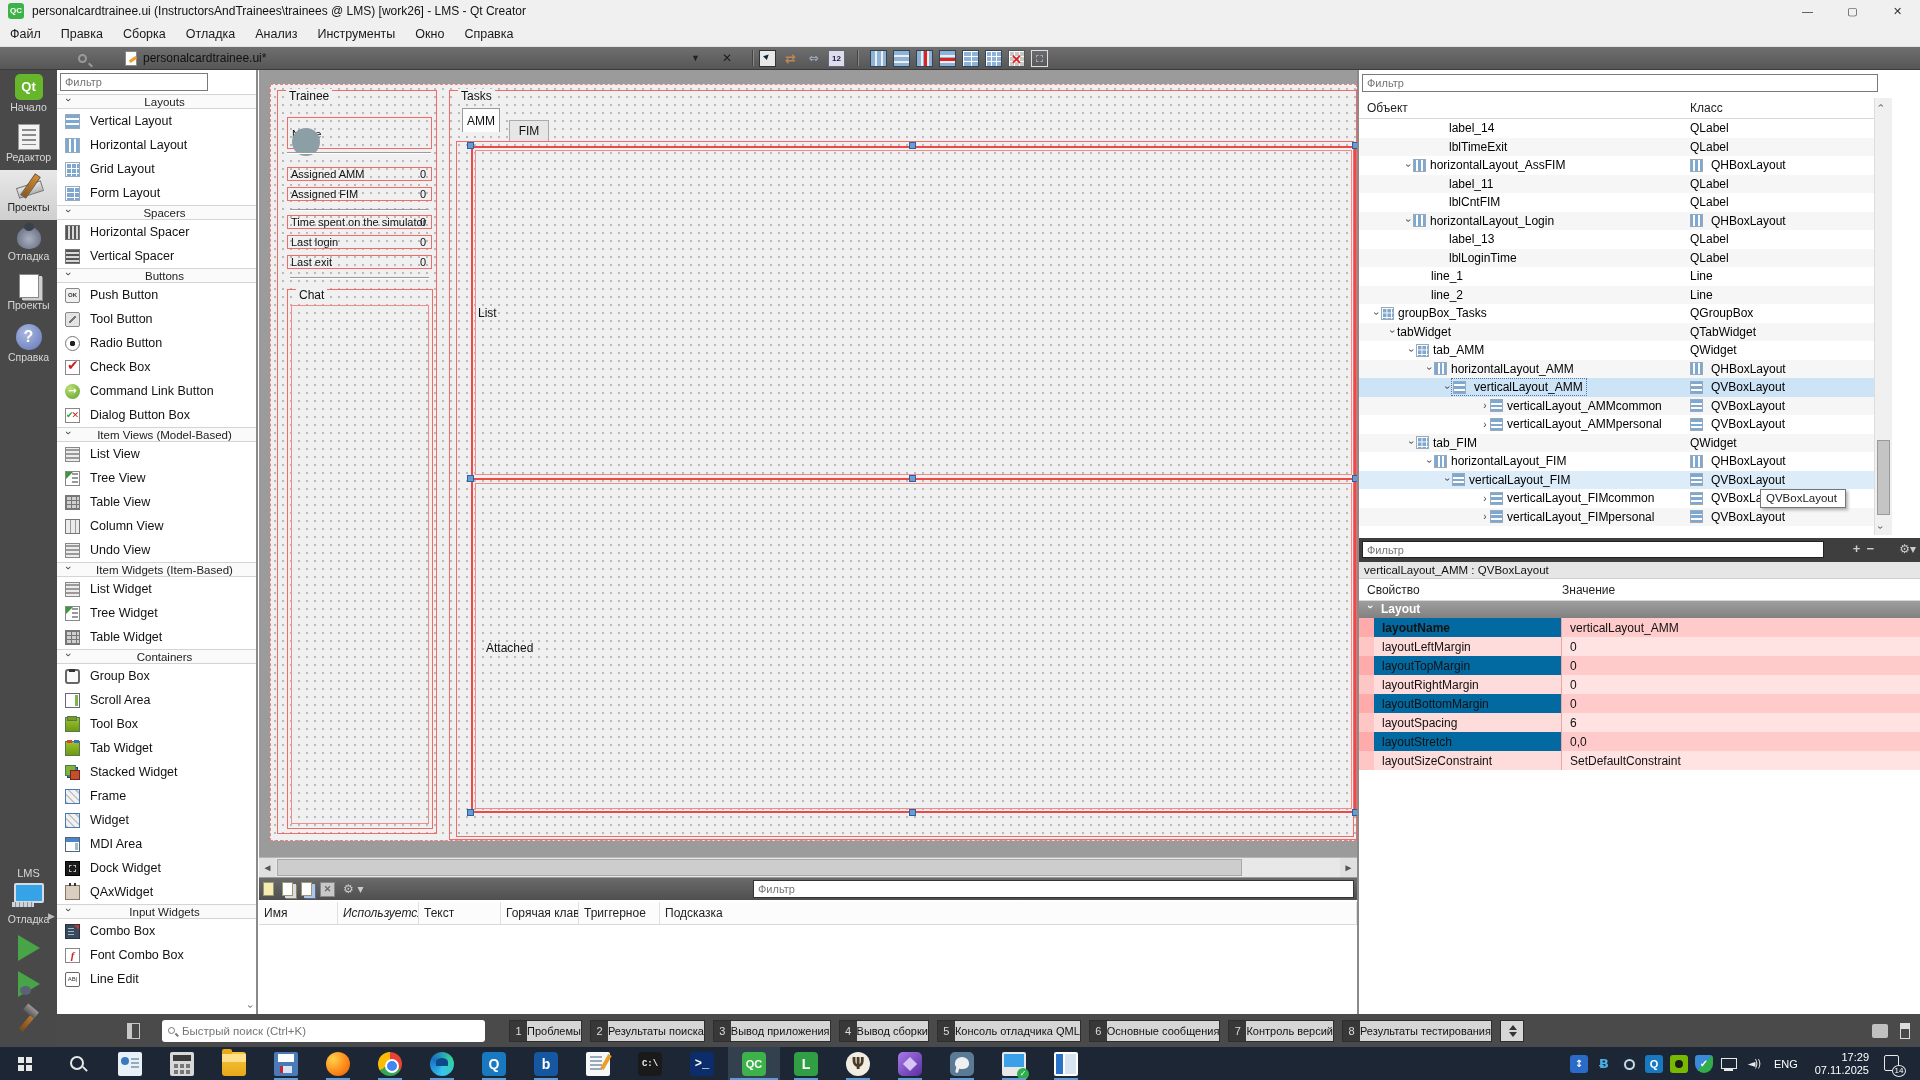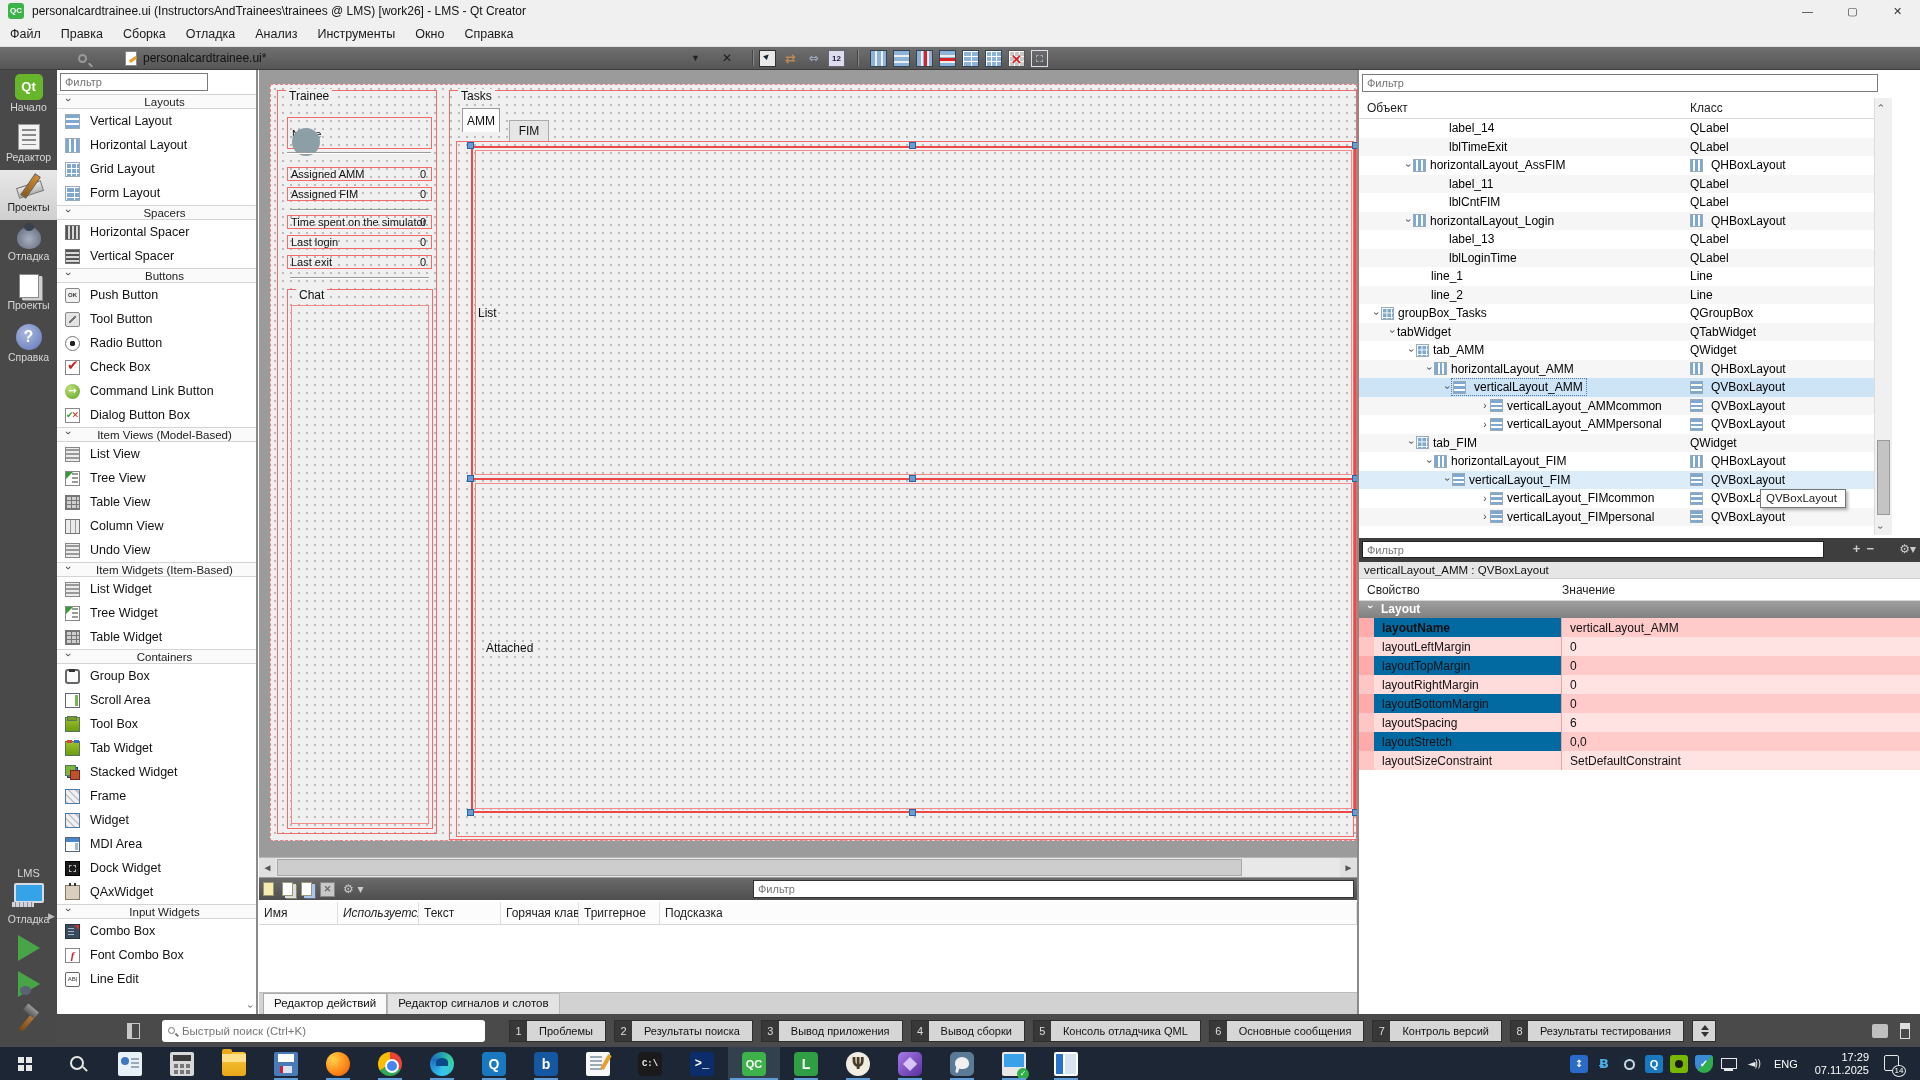--- a/index.html
+++ b/index.html
@@ -226,21 +226,21 @@
   
   .statusbar{position:absolute;left:57px;top:1014px;width:1863px;height:33px;background:#4a4a4a;display:flex;align-items:center;}
   .sb-toggle{width:13px;height:16px;border:1px solid #c8c8c8;background:linear-gradient(90deg,#c8c8c8 0 4px,transparent 4px);margin-left:70px;}
   .sb-search{margin-left:22px;width:323px;height:22px;background:#fff;border-radius:3px;display:flex;align-items:center;padding:0 6px;gap:5px;}
   .sb-search .smag{width:7px;height:7px;border:1.5px solid #777;border-radius:50%;position:relative;flex:none;}
   .sb-search .smag::after{content:"";position:absolute;left:6px;top:6px;width:4px;height:1.5px;background:#777;transform:rotate(45deg);}
   .sb-search input{border:none;outline:none;font-size:11.5px;color:#666;width:100%;}
   .panes{display:flex;margin-left:24px;gap:8px;}
   .pane{display:flex;height:22px;border:1px solid #2e2e2e;}
   .pane .num{width:17px;background:#383838;color:#ddd;font-size:11px;text-align:center;line-height:21px;}
-  .pane .lbl{background:#d6d6d6;color:#111;font-size:11px;line-height:21px;padding:0 12px;white-space:nowrap;}
+  .pane .lbl{background:#d6d6d6;color:#111;font-size:11px;line-height:21px;padding:0 0;white-space:nowrap;}
   .sb-spin{width:24px;height:22px;background:#d6d6d6;border:1px solid #2e2e2e;margin-left:8px;position:relative;}
   .sb-spin::before{content:"";position:absolute;left:8px;top:4px;border-left:4px solid transparent;border-right:4px solid transparent;border-bottom:5px solid #333;}
   .sb-spin::after{content:"";position:absolute;left:8px;bottom:4px;border-left:4px solid transparent;border-right:4px solid transparent;border-top:5px solid #333;}
   .sb-right{margin-left:auto;margin-right:10px;display:flex;gap:12px;align-items:center;}
   .sb-ic1{width:16px;height:14px;background:#c0c0c0;border-radius:2px;}
   .sb-ic2{width:10px;height:16px;border:1px solid #ddd;background:linear-gradient(#ddd 0 5px,transparent 5px);}
 
   
   .taskbar{position:absolute;left:0;top:1047px;width:1920px;height:33px;background:#1c2634;display:flex;align-items:center;}
   .tb-cell{width:52px;height:33px;position:relative;display:flex;align-items:center;justify-content:center;flex:none;}
@@ -666,24 +666,20 @@
       <input class="bp-filter" placeholder="Фильтр" style="">
     </div>
     <div class="bp-cols" id="bpcols">
         <span class="bp-col" style="width: 79px;">Имя</span>
         <span class="bp-col" style="width: 81px; font-style: italic;">Используется</span>
         <span class="bp-col" style="width: 82px;">Текст</span>
         <span class="bp-col" style="width: 78px;">Горячая клавиш</span>
         <span class="bp-col" style="width: 81px;">Триггерное</span>
         <span class="bp-col" style="width: auto; flex: 1 1 0%;">Подсказка</span>
       </div>
-    <div class="bp-tabs" id="bptabs">
-        <span class="bp-tab active">Редактор действий</span>
-        <span class="bp-tab inactive">Редактор сигналов и слотов</span>
-      </div>
   </div>
 
   <div class="rightpanel">
     <input class="oi-filter" placeholder="Фильтр" style="">
     <div class="oi-header">
       <span class="c1">Объект</span>
       <span class="c2">Класс</span>
     </div>
     <div class="oi-rows" id="oirows">
         <div class="trow">

